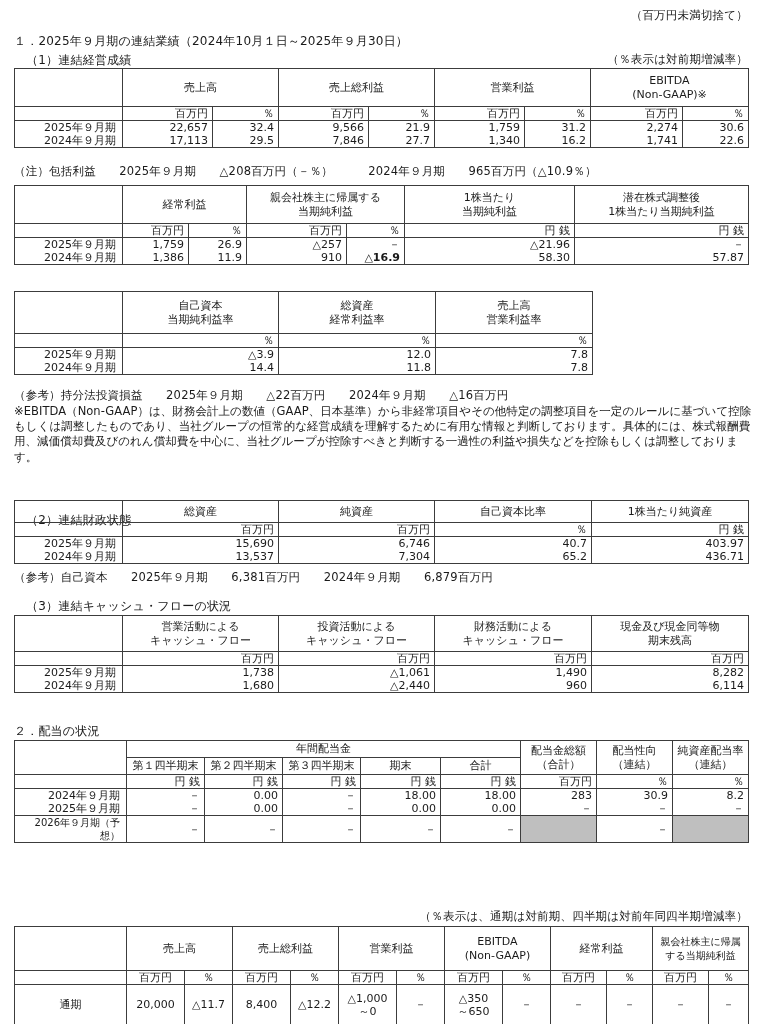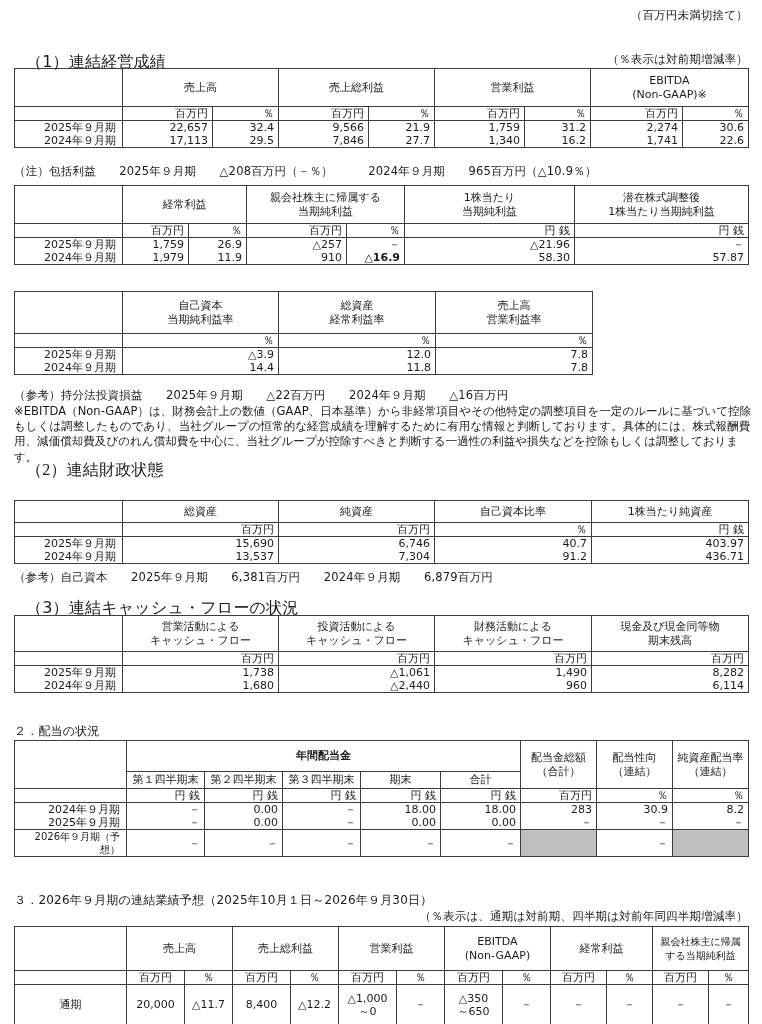--- a/index.html
+++ b/index.html
@@ -22,21 +22,21 @@
     position:absolute;right:14px;
     font-size:11.5px;letter-spacing:0.2px;
   }
 
   .secttl{
     position:absolute;left:14px;
     font-size:12px;letter-spacing:0.2px;white-space:nowrap;
   }
   .subttl{
     position:absolute;left:26px;
-    font-size:16px;letter-spacing:0.2px;white-space:nowrap;
+    font-size:12px;letter-spacing:0.2px;white-space:nowrap;
   }
   .noteline{
     position:absolute;left:14px;
     font-size:11.5px;letter-spacing:0.2px;white-space:nowrap;
   }
   .parablock{
     position:absolute;left:14px;
     font-size:11.5px;line-height:15.2px;letter-spacing:0.05px;
     width:738px;
   }
@@ -65,20 +65,21 @@
   td.gray{ background:#bfbfbf; }
   .thickrow td{ border-top:1.4px solid #3c3c3c; }
 </style>
 </head>
 <body>
 
 <div class="page">
 
   <div class="topnote">（百万円未満切捨て）</div>
 
+  <div class="secttl" style="top:33px;">１．2025年９月期の連結業績（2024年10月１日～2025年９月30日）</div>
   <div class="subttl" style="top:52px;">（1）連結経営成績</div>
   <div class="rightnote" style="top:52px;">（％表示は対前期増減率）</div>
 
   <table class="fin" style="left:14px;top:68px;width:734px;">
     <colgroup>
       <col style="width:108px">
         <col style="width:90px">
         <col style="width:66px">
       <col style="width:90px">
         <col style="width:66px">
@@ -176,21 +177,21 @@
       <td class="lbl" style="border-top:none;border-bottom:none;">2025年９月期</td>
       <td class="num" style="border-top:none;border-bottom:none;">1,759</td>
       <td class="num" style="border-top:none;border-bottom:none;">26.9</td>
       <td class="num" style="border-top:none;border-bottom:none;">△257</td>
       <td class="num" style="border-top:none;border-bottom:none;">－</td>
       <td class="num" style="border-top:none;border-bottom:none;">△21.96</td>
       <td class="num" style="border-top:none;border-bottom:none;">－</td>
     </tr>
     <tr>
       <td class="lbl" style="border-top:none;">2024年９月期</td>
-      <td class="num" style="border-top:none;">1,979</td>
+      <td class="num" style="border-top:none;">1,386</td>
       <td class="num" style="border-top:none;">11.9</td>
       <td class="num" style="border-top:none;">910</td>
       <td class="num" style="border-top:none;font-weight:bold;">△16.9</td>
       <td class="num" style="border-top:none;">58.30</td>
       <td class="num" style="border-top:none;">57.87</td>
     </tr>
   </tbody>
     </table>
 
   <table class="fin" style="left:14px;top:291px;width:578px;">
@@ -233,21 +234,21 @@
       <td class="num" style="border-top:none;">14.4</td>
       <td class="num" style="border-top:none;margin-left:47px;">11.8</td>
       <td class="num" style="border-top:none;">7.8</td>
     </tr>
   </tbody>
     </table>
 
   <div class="noteline" style="top:388px;">（参考）持分法投資損益　　2025年９月期　　△22百万円　　2024年９月期　　△16百万円</div>
   <div class="parablock" style="top:404px;">※EBITDA（Non-GAAP）は、財務会計上の数値（GAAP、日本基準）から非経常項目やその他特定の調整項目を一定のルールに基づいて控除もしくは調整したものであり、当社グループの恒常的な経営成績を理解するために有用な情報と判断しております。具体的には、株式報酬費用、減価償却費及びのれん償却費を中心に、当社グループが控除すべきと判断する一過性の利益や損失などを控除もしくは調整しております。</div>
 
-  <div class="subttl" style="top:460px;font-family:Liberation Serif, serif;">（2）連結財政状態</div>
+  <div class="subttl" style="top:512px;">（2）連結財政状態</div>
 
   <table class="fin" style="left:14px;top:500px;width:734px;">
     <colgroup>
       <col style="width:108px">
         <col style="width:156px">
         <col style="width:156px">
         <col style="width:157px">
         <col style="width:157px">
     </colgroup>
     <tbody>
@@ -269,21 +270,21 @@
       <td class="lbl" style="border-top:none;border-bottom:none;">2025年９月期</td>
       <td class="num" style="border-top:none;border-bottom:none;">15,690</td>
       <td class="num" style="border-top:none;border-bottom:none;">6,746</td>
       <td class="num" style="border-top:none;border-bottom:none;">40.7</td>
       <td class="num" style="border-top:none;border-bottom:none;">403.97</td>
     </tr>
     <tr>
       <td class="lbl" style="border-top:none;">2024年９月期</td>
       <td class="num" style="border-top:none;">13,537</td>
       <td class="num" style="border-top:none;">7,304</td>
-      <td class="num" style="border-top:none;">91.2</td>
+      <td class="num" style="border-top:none;">65.2</td>
       <td class="num" style="border-top:none;">436.71</td>
     </tr>
   </tbody>
     </table>
 
   <div class="noteline" style="top:570px;">（参考）自己資本　　2025年９月期　　6,381百万円　　2024年９月期　　6,879百万円</div>
   <div class="subttl" style="top:598px;">（3）連結キャッシュ・フローの状況</div>
 
   <table class="fin" style="left:14px;top:615px;width:734px;">
     <colgroup>
@@ -347,21 +348,21 @@
         <col style="width:78px">
       <col style="width:80px">
         <col style="width:80px">
         <col style="width:76px">
         <col style="width:76px">
         <col style="width:76px">
     </colgroup>
     <tbody>
         <tr>
       <td class="hd" rowspan="2"></td>
-      <td class="hd" colspan="5" style="height:31px;font-weight:bold;">年間配当金</td>
+      <td class="hd" colspan="5" style="height:17px;">年間配当金</td>
       <td class="hd" rowspan="2">
         <div>配当金総額</div>
         <div>（合計）</div>
       </td>
       <td class="hd" rowspan="2">
         <div>配当性向</div>
         <div>（連結）</div>
       </td>
       <td class="hd" rowspan="2">
         <div>純資産配当率</div>
@@ -416,21 +417,20 @@
       <td class="num">－</td>
       <td class="num">－</td>
       <td class="num gray"></td>
       <td class="num">－</td>
       <td class="num gray"></td>
     </tr>
   </tbody>
     </table>
 
 
-  <div class="secttl" style="top:892px;">３．2026年９月期の連結業績予想（2025年10月１日～2026年９月30日）</div>
   <div class="rightnote" style="top:909px;">（％表示は、通期は対前期、四半期は対前年同四半期増減率）</div>
 
   <table class="fin" style="left:14px;top:926px;width:734px;">
     <colgroup>
       <col style="width:112px">
       <col style="width:58px">
         <col style="width:48px">
       <col style="width:58px">
         <col style="width:48px">
       <col style="width:58px">

